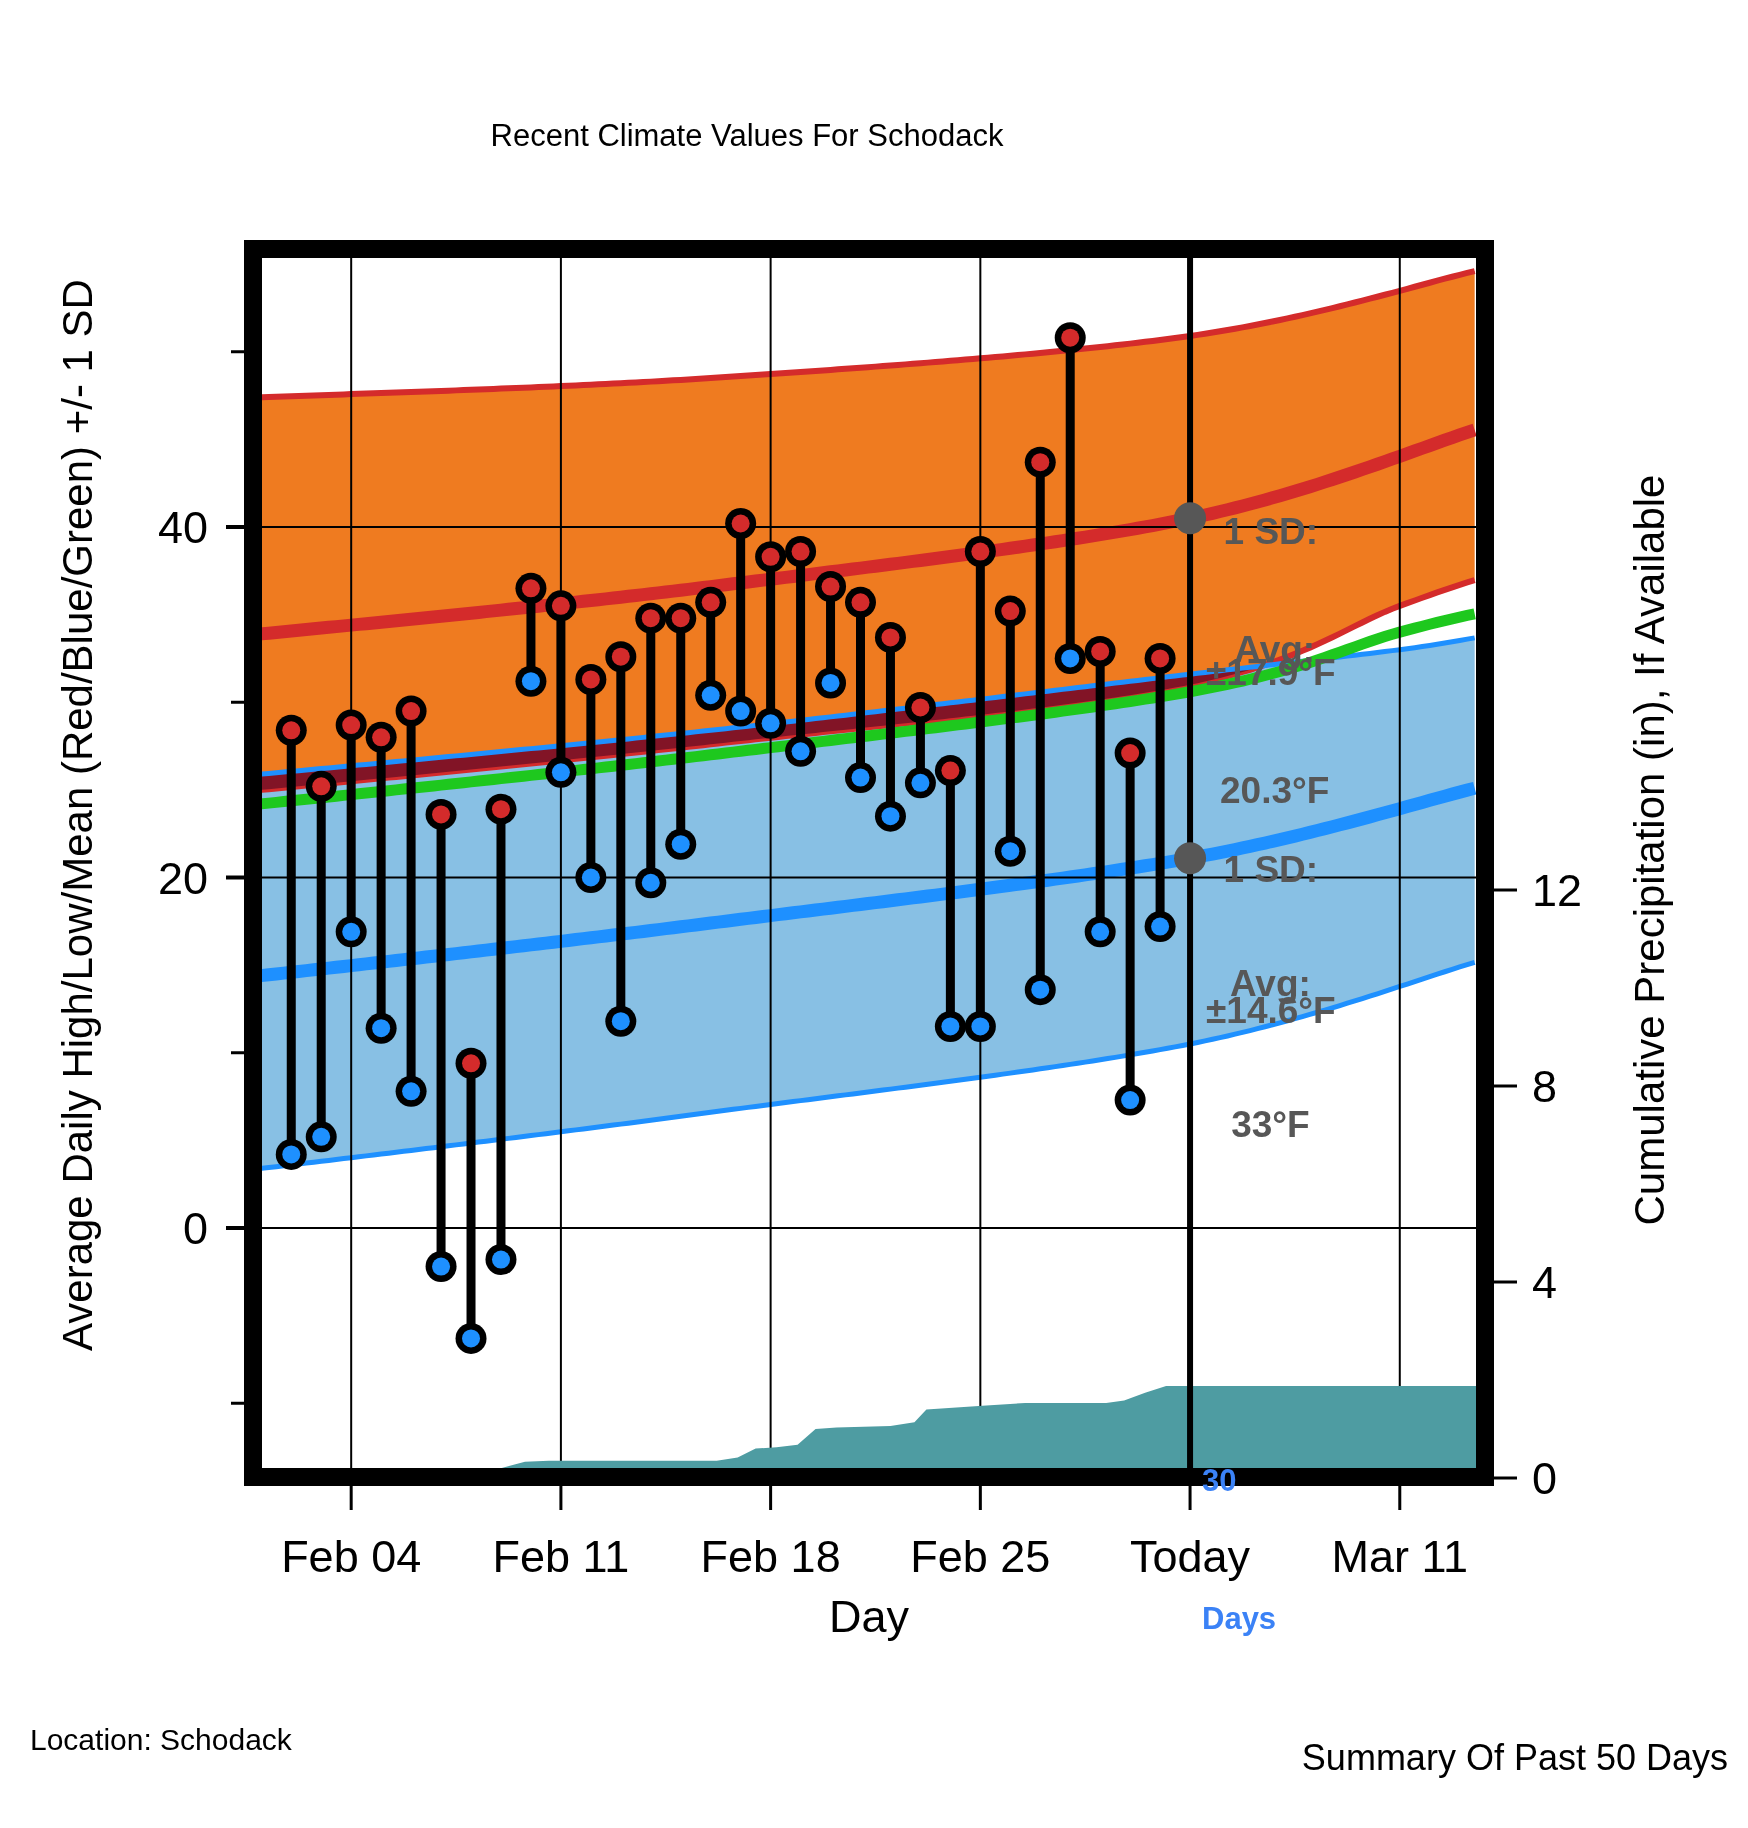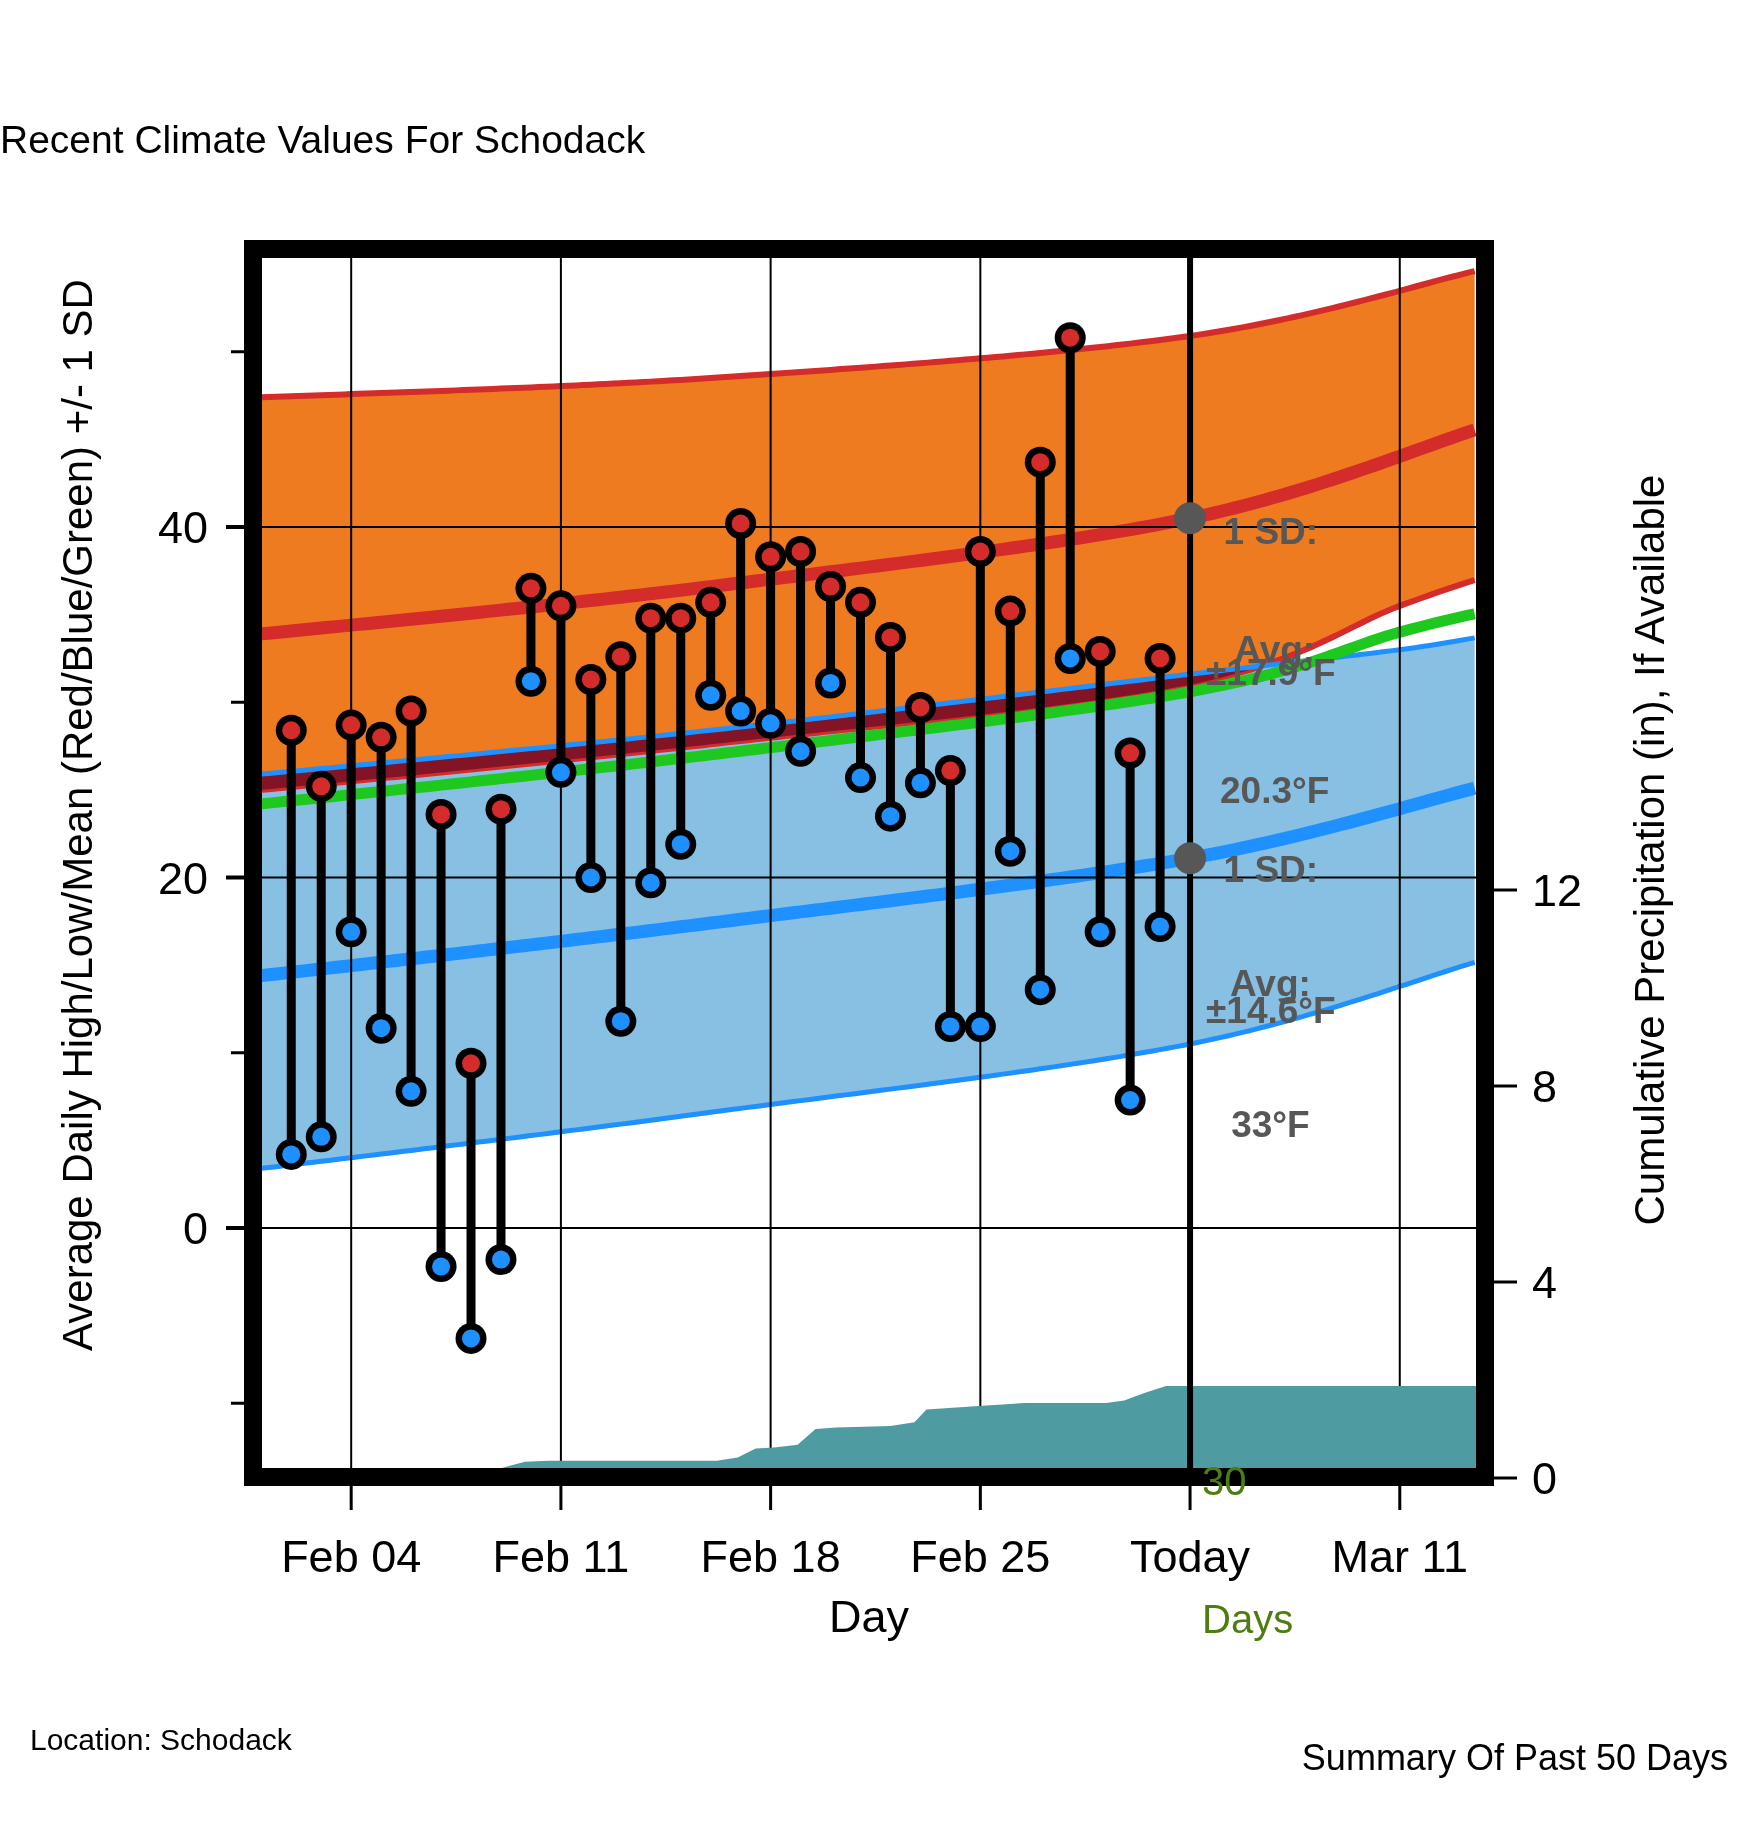--- a/index.html
+++ b/index.html
@@ -1,29 +1,29 @@
 <!DOCTYPE html>
 <html><head>
 <meta charset="utf-8">
 <style>
   html,body{margin:0;padding:0;background:#ffffff;}
   body{width:1748px;height:1828px;position:relative;font-family:"Liberation Sans",sans-serif;color:#000;}
   #stage{position:absolute;inset:0;width:1748px;height:1828px;}
   svg{position:absolute;left:0;top:0;}
   .overlay{position:absolute;white-space:pre;}
-  .page-title{left:0;top:118px;width:1494px;font-size:39px;color:#000;}
+  .page-title{left:0;top:118px;width:1494px;text-align:center;font-size:31px;color:#000;}
   .axis-title-left{left:78px;top:815px;transform:translate(-50%,-50%) rotate(-90deg);font-size:42px;white-space:nowrap;}
   .axis-title-right{left:1650px;top:850px;transform:translate(-50%,-50%) rotate(-90deg);font-size:42px;white-space:nowrap;}
   .ann{font-size:37px;font-weight:bold;color:#575757;line-height:47px;}
   .ann div{white-space:nowrap;text-align:center;}
   .ann-high-sd{left:1206px;top:414px;}
   .ann-high-avg{left:1220px;top:532px;}
   .ann-low-sd{left:1206px;top:752px;}
   .ann-low-avg{left:1230px;top:866px;}
-  .ann-days{left:1202px;top:1366px;font-size:40px;font-weight:normal;color:#4d7c0f;line-height:46px;}
+  .ann-days{left:1202px;top:1366px;font-size:31px;font-weight:bold;color:#3b82f6;line-height:46px;}
   .footer-left{left:30px;top:1650px;font-size:30px;line-height:36px;}
   .summary{right:20px;top:1645px;text-align:right;font-size:36px;line-height:45px;}
 </style>
 </head>
 <body>
 
 <div id="stage">
   <svg id="chart-svg" width="1748" height="1828" viewBox="0 0 1748 1828">
       <defs>
         <clipPath id="plotclip">

